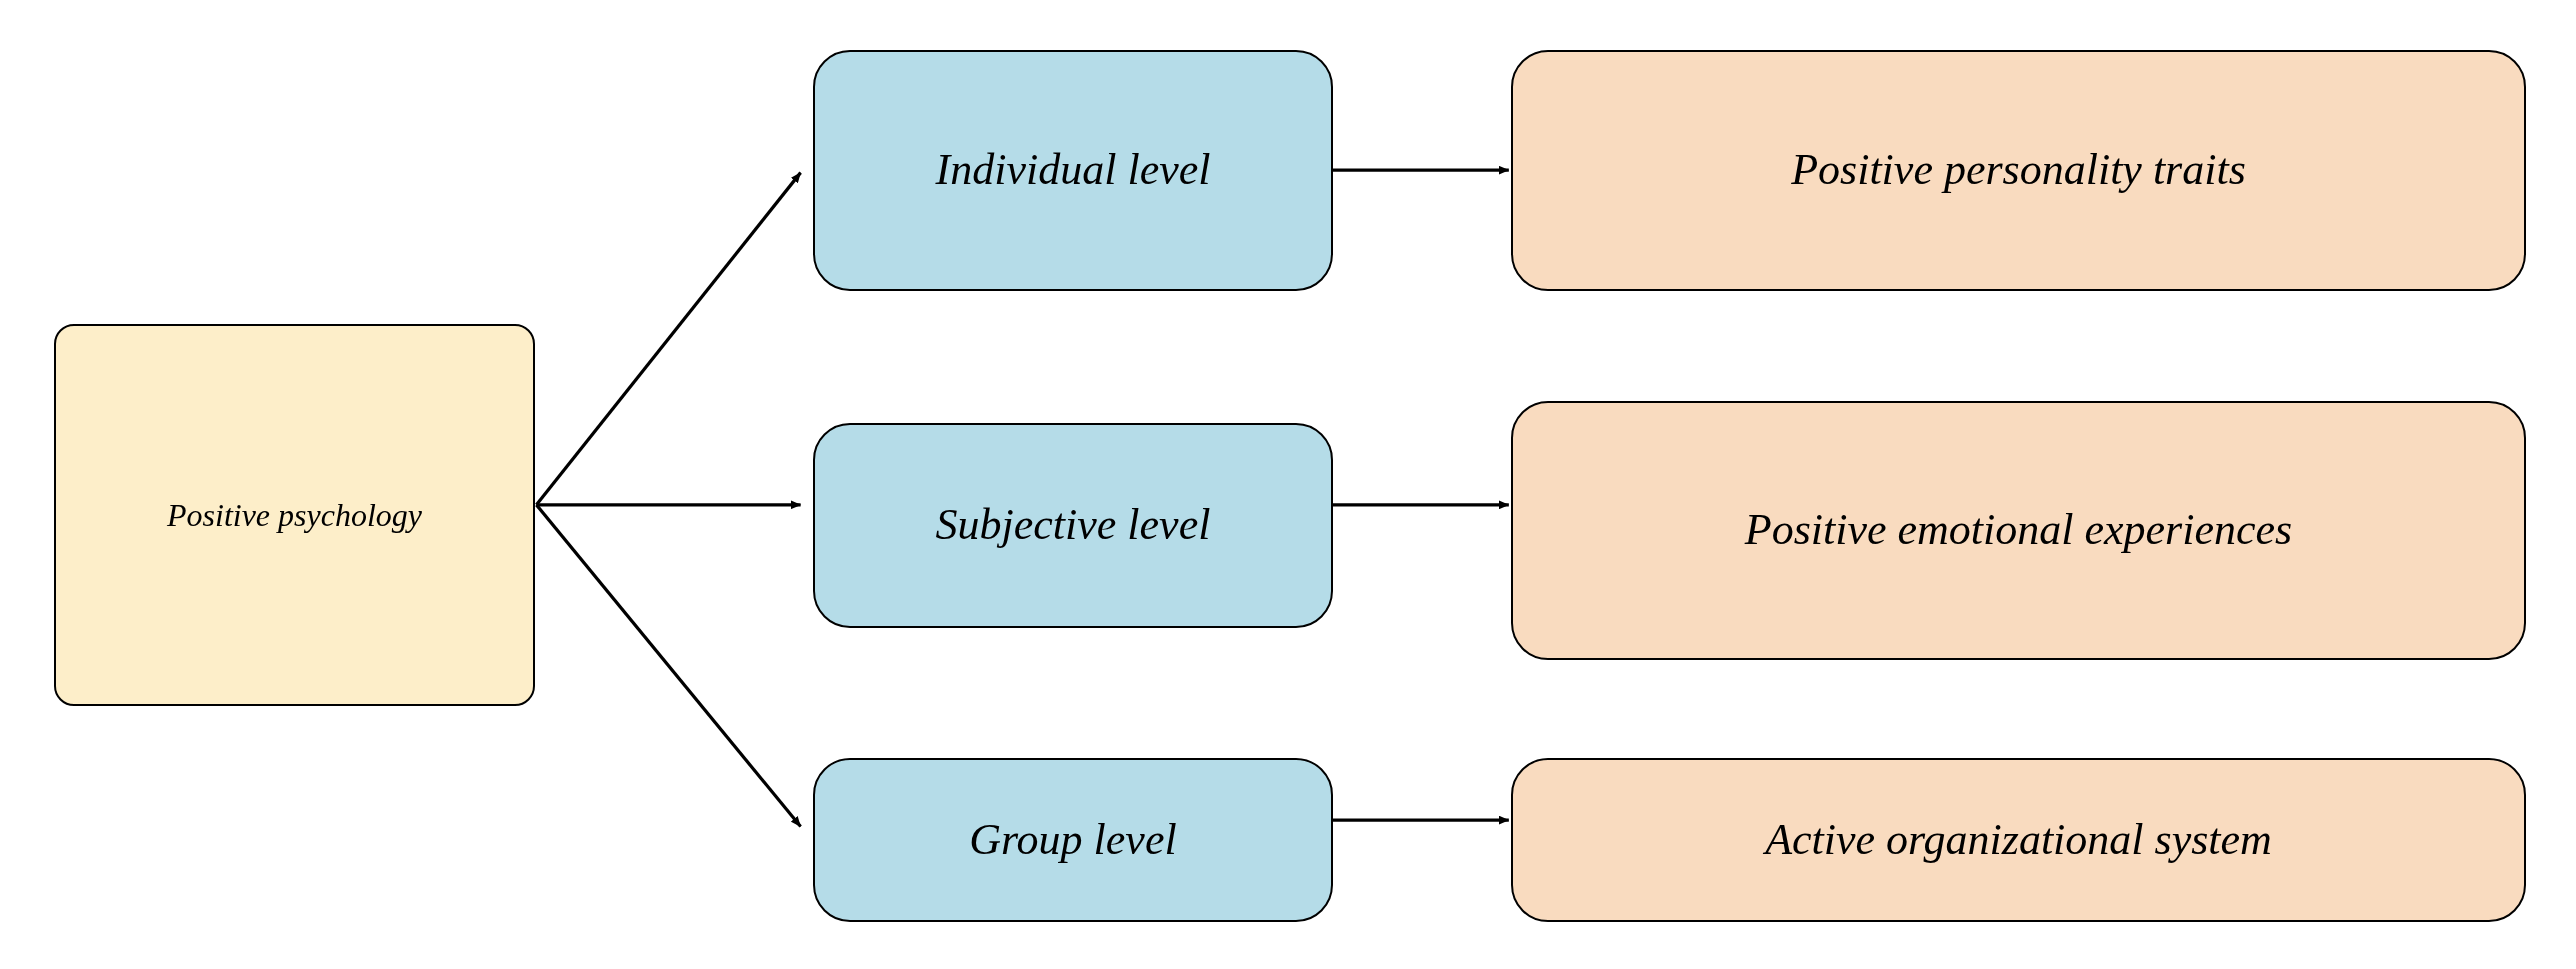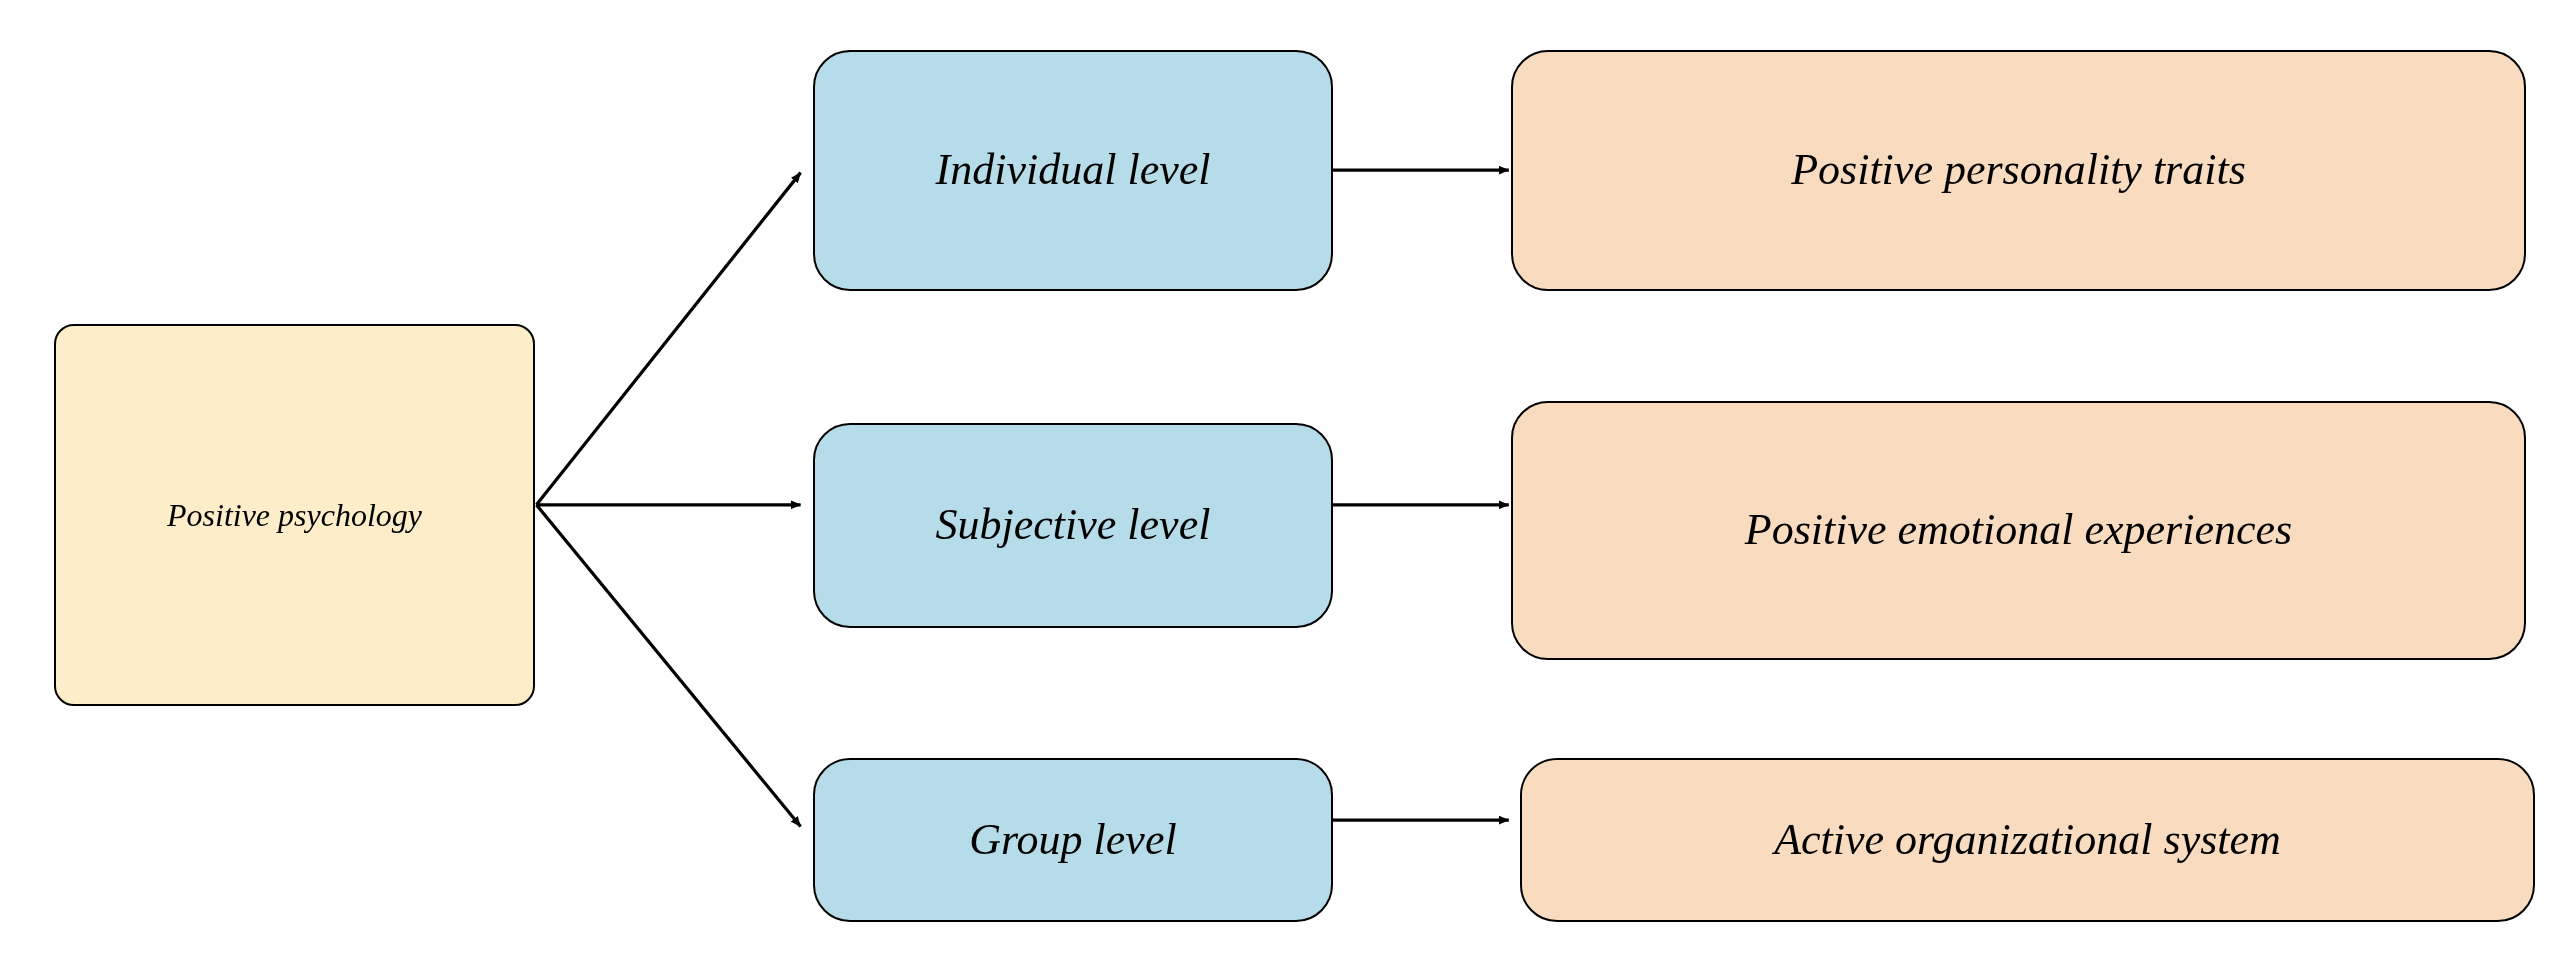--- a/index.html
+++ b/index.html
@@ -66,21 +66,21 @@
   .node-level.row-3 { top: 758px; height: 164px; }
   
   .node-outcome {
     left: 1511px;
     width: 1015px;
     background: #f9dbbf;
     font-size: 44px;
   }
   .node-outcome.row-1 { top: 50px;  height: 241px; text-align: right; }
   .node-outcome.row-2 { top: 401px; height: 259px; }
-  .node-outcome.row-3 { top: 758px; height: 164px; margin-left: 9px; }
+  .node-outcome.row-3 { top: 758px; height: 164px; }
 </style>
 </head>
 <body>
 
 <div id="diagram-canvas">
 
   <svg id="connector-layer" width="2576" height="970" viewBox="0 0 3179 1197" xmlns="http://www.w3.org/2000/svg">
     <defs>
       <marker id="arrowhead" markerWidth="13" markerHeight="11" refX="12.4" refY="5.5" orient="auto" markerUnits="userSpaceOnUse">
         <path d="M0,0 L13,5.5 L0,11 z" fill="#000000"></path>

